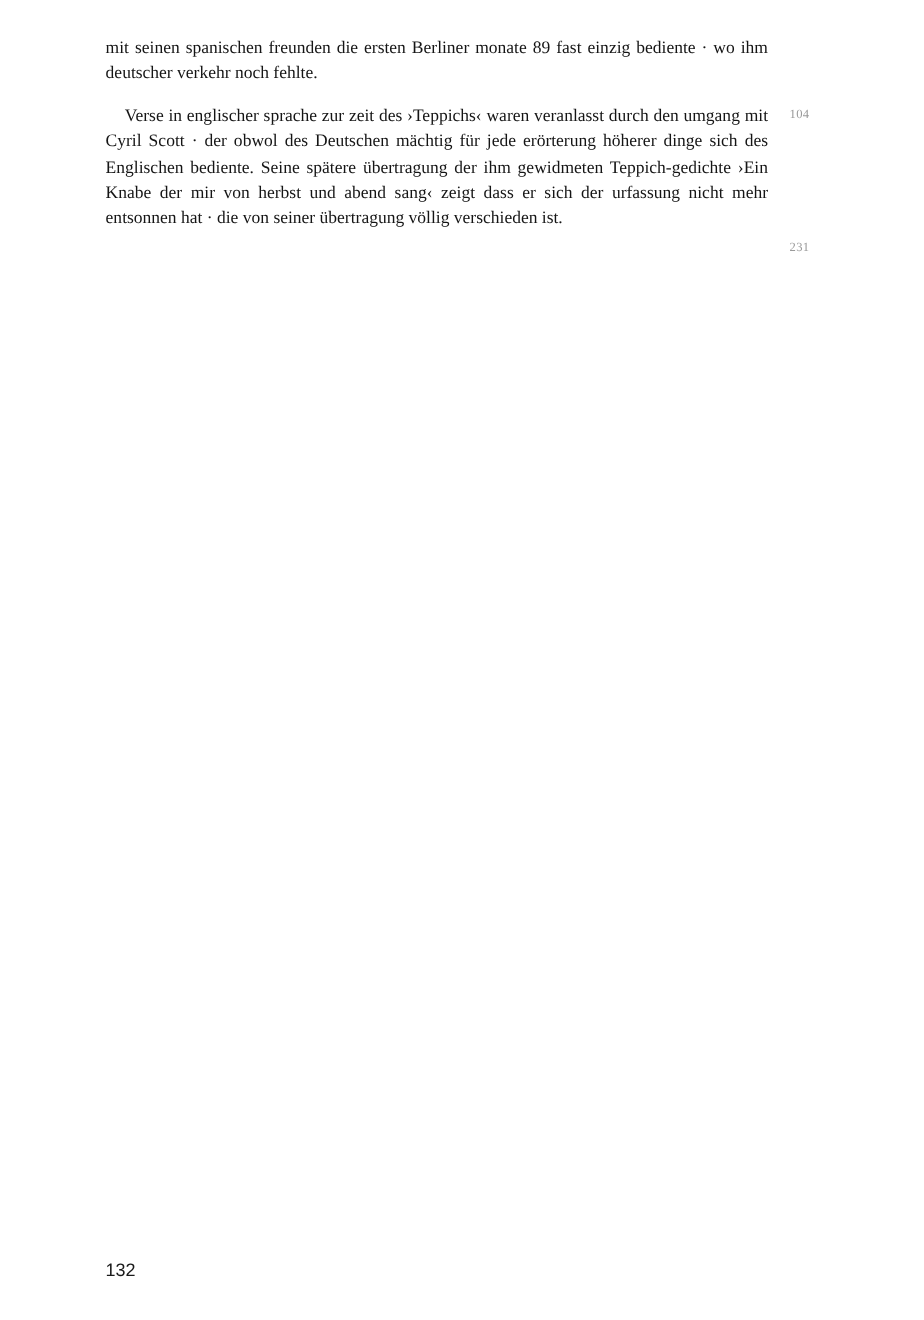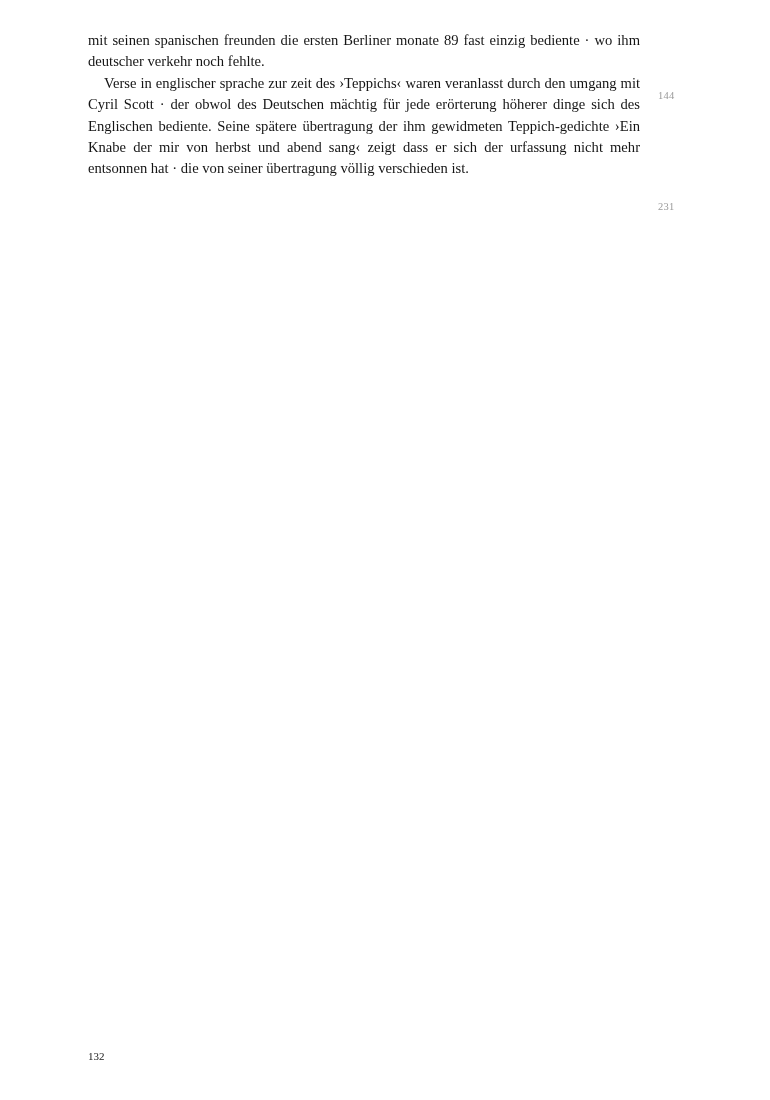--- a/index.html
+++ b/index.html
@@ -31,21 +31,21 @@
   .para {
     margin: 0;
     font-size: 14.6px;
     line-height: 1.465;
     text-align: justify;
     text-justify: inter-word;
     hyphens: manual;
     color: #151515;
   }
   .para + .para {
-    margin-top: 0;
+    margin-top: 14px;
   }
   .indent {
     text-indent: 16px;
   }
   .marginal-note {
     position: absolute;
     font-family: "Liberation Serif", serif;
     font-size: 10.5px;
     color: #9a9a9a;
     letter-spacing: 0.2px;
@@ -55,33 +55,33 @@
     top: 90px;
   }
   .note-128 {
     left: 658px;
     top: 201px;
   }
   .folio {
     position: absolute;
     left: 88px;
     top: 1050px;
-    font-size: 11px;
+    font-size: 15px;
     color: #1a1a1a;
-    font-family: Liberation Serif, serif;
+    font-family: Liberation Sans, sans-serif;
   }
 </style>
 </head>
 <body>
 
 <div class="page">
 
   <div class="text-block">
     <p class="para">mit seinen spanischen freunden die ersten Berliner monate 89 fast einzig bediente · wo ihm deutscher verkehr noch fehlte.</p>
     <p class="para indent">Verse in englischer sprache zur zeit des ›Teppichs‹ waren veranlasst durch den umgang mit Cyril Scott · der obwol des Deutschen mächtig für jede erörterung höherer dinge sich des Englischen bediente. Seine spätere übertragung der ihm gewidmeten Teppich-gedichte ›Ein Knabe der mir von herbst und abend sang‹ zeigt dass er sich der urfassung nicht mehr entsonnen hat · die von seiner übertragung völlig verschieden ist.</p>
   </div>
 
-  <div class="marginal-note note-127">144</div>
+  <div class="marginal-note note-127">104</div>
   <div class="marginal-note note-128">231</div>
 
   <div class="folio">132</div>
 
 </div>
 
 </body></html>

